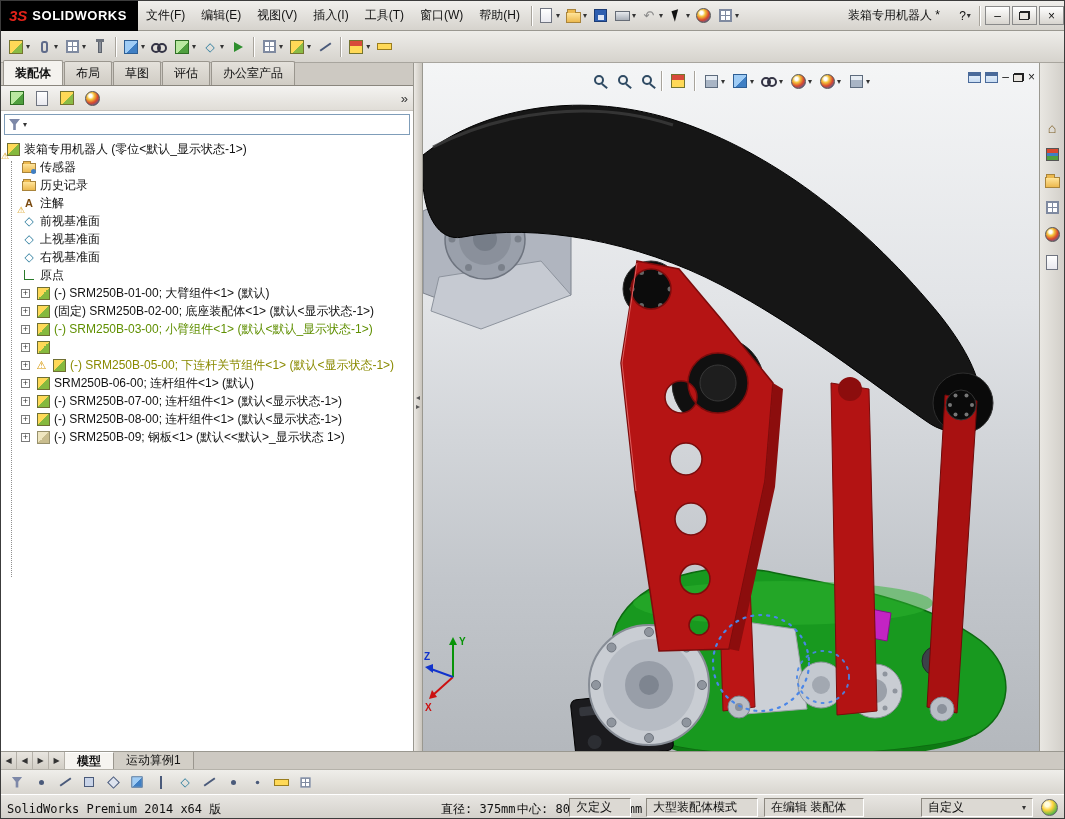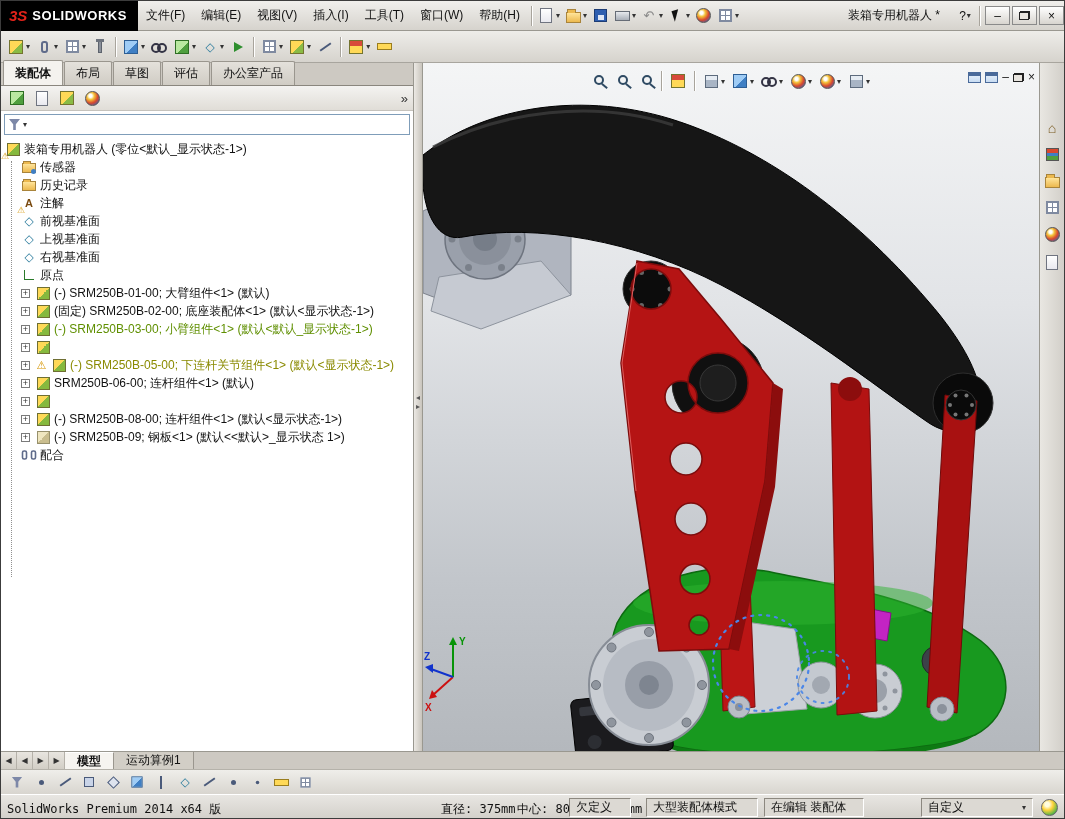--- a/index.html
+++ b/index.html
@@ -429,41 +429,35 @@
         <span class="icon16">
             <span class="i-asm"></span>
           </span>
         <span>SRM250B-06-00; 连杆组件&lt;1&gt; (默认)</span>
       </div>
       <div class="trow lvl1">
         <span class="exp">+</span>
         <span class="icon16">
             <span class="i-asm"></span>
           </span>
+        <span>(-) SRM250B-07-00; 连杆组件&lt;1&gt; (默认&lt;显示状态-1&gt;)</span>
       </div>
       <div class="trow lvl1">
         <span class="exp">+</span>
         <span class="icon16">
             <span class="i-asm"></span>
           </span>
         <span>(-) SRM250B-08-00; 连杆组件&lt;1&gt; (默认&lt;显示状态-1&gt;)</span>
       </div>
       <div class="trow lvl1">
         <span class="exp">+</span>
         <span class="icon16">
             <span class="i-part"></span>
           </span>
         <span>(-) SRM250B-09; 钢板&lt;1&gt; (默认&lt;&lt;默认&gt;_显示状态 1&gt;)</span>
-      </div>
-      <div class="trow lvl1">
-        <span class="icon16 i-mates">
-            <span class="g-clip" style="transform:scale(.8)"></span>
-            <span class="g-clip" style="transform:scale(.8)"></span>
-          </span>
-        <span>配合</span>
       </div>
     </div>
   </div>
 
   <div id="splitter">
     <div class="grip">
       <div>◂</div>
       <div>▸</div>
     </div>
   </div>

